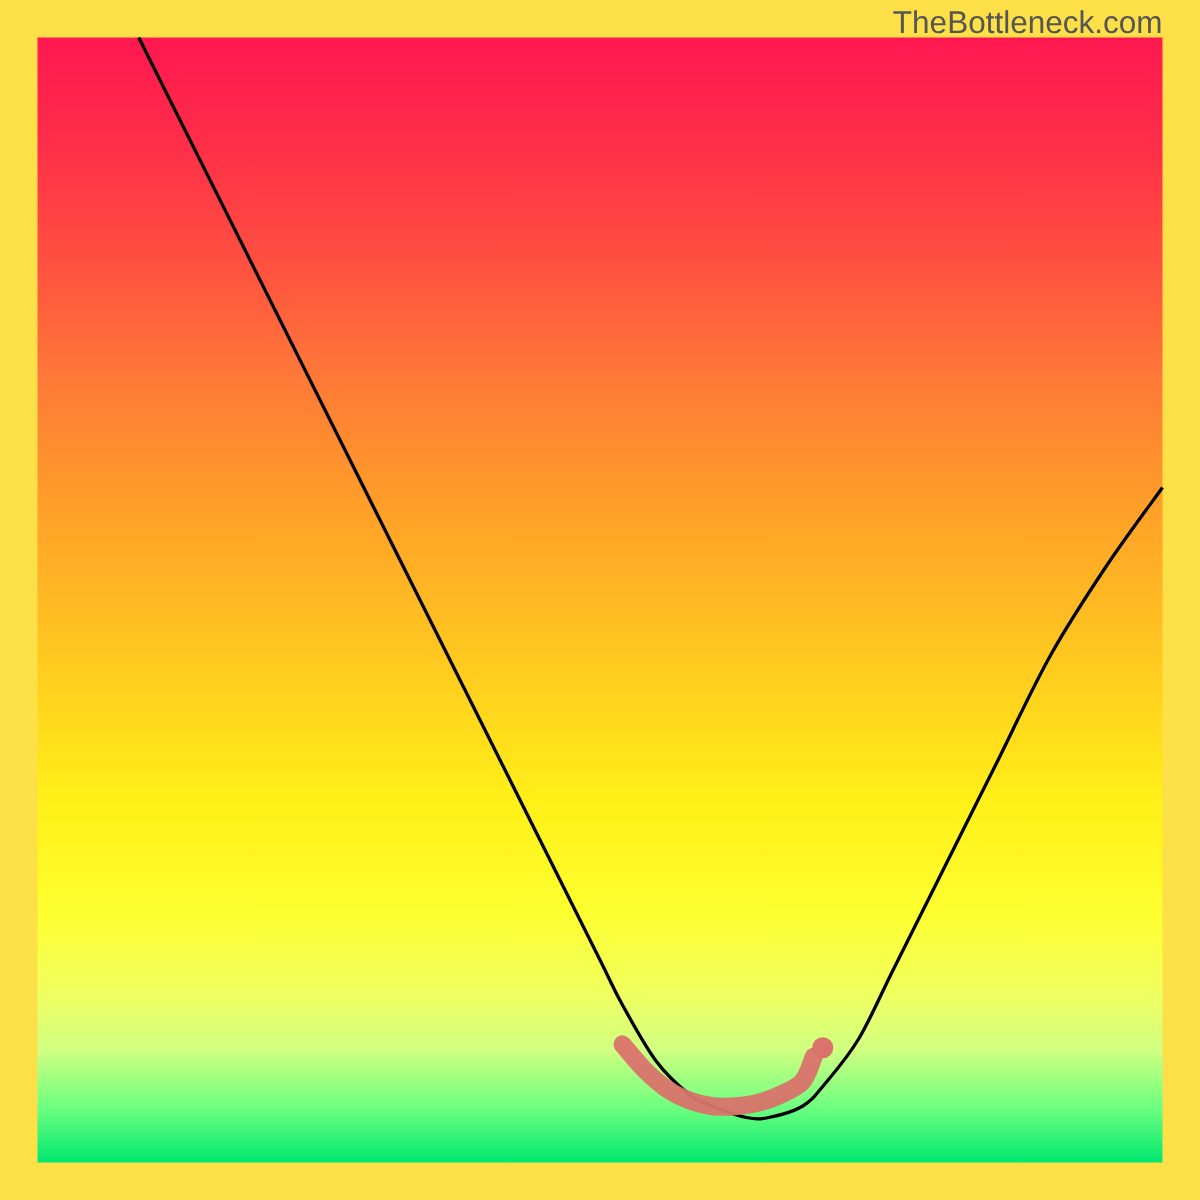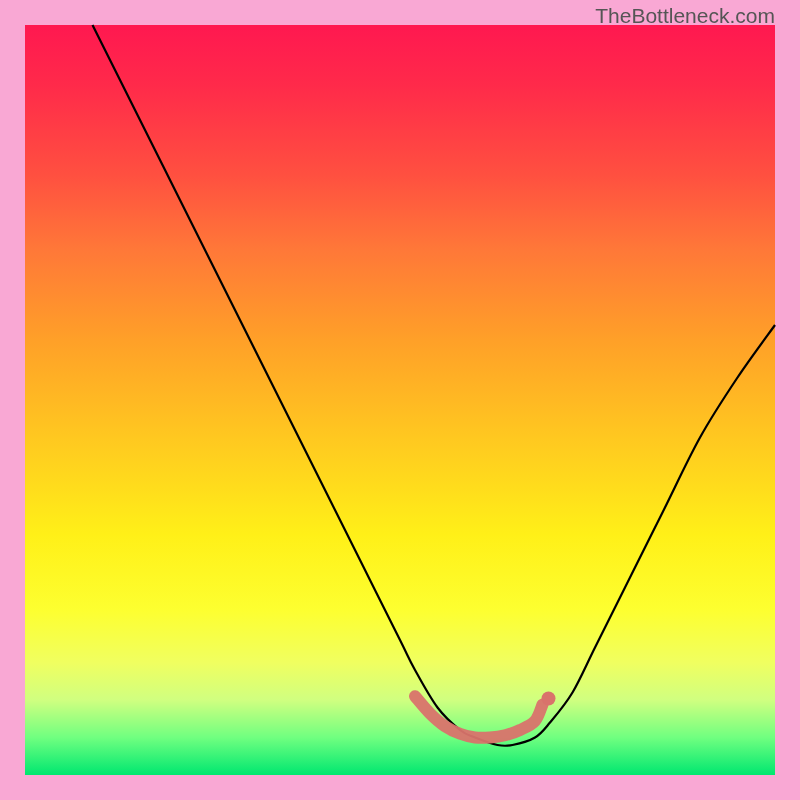--- a/index.html
+++ b/index.html
@@ -8,21 +8,21 @@
     background: #000;
     width: 800px;
     height: 800px;
     overflow: hidden;
     font-family: Arial, sans-serif;
   }
   .container {
     position: relative;
     width: 800px;
     height: 800px;
-    background: #f9a8d4;
+    background: #fde047;
   }
   .plot-area {
     position: absolute;
     left: 25px;
     top: 25px;
     width: 750px;
     height: 750px;
     background: linear-gradient(to bottom,
       #ff1850 0%,
       #ff2a4a 8%,

